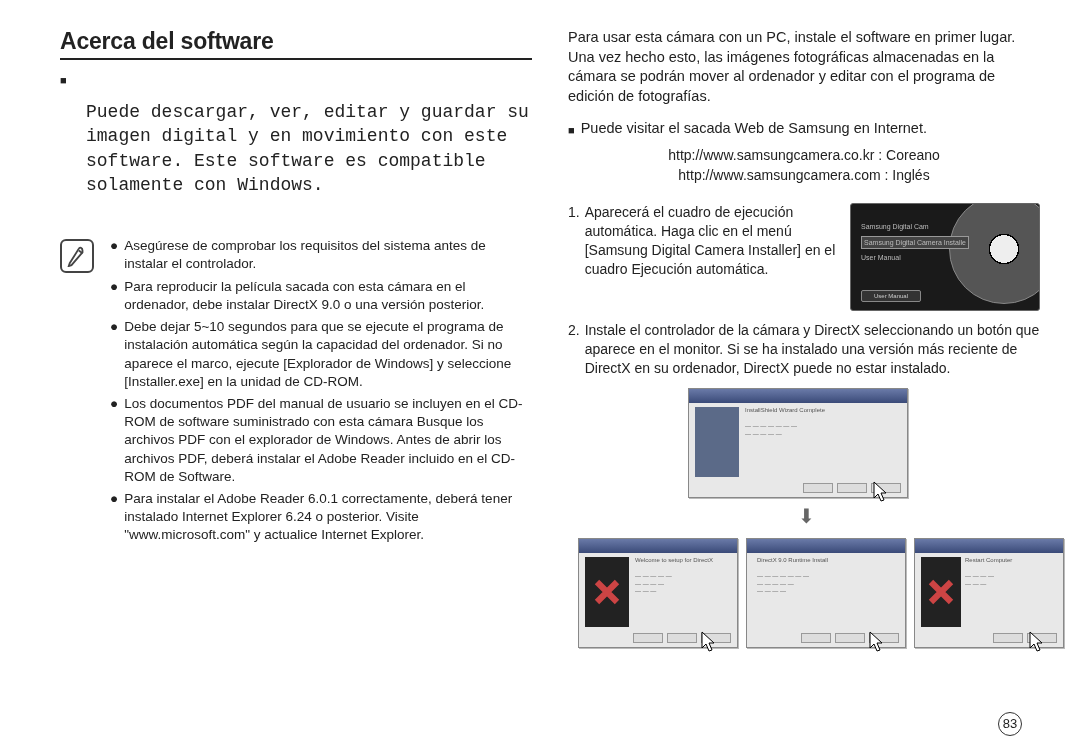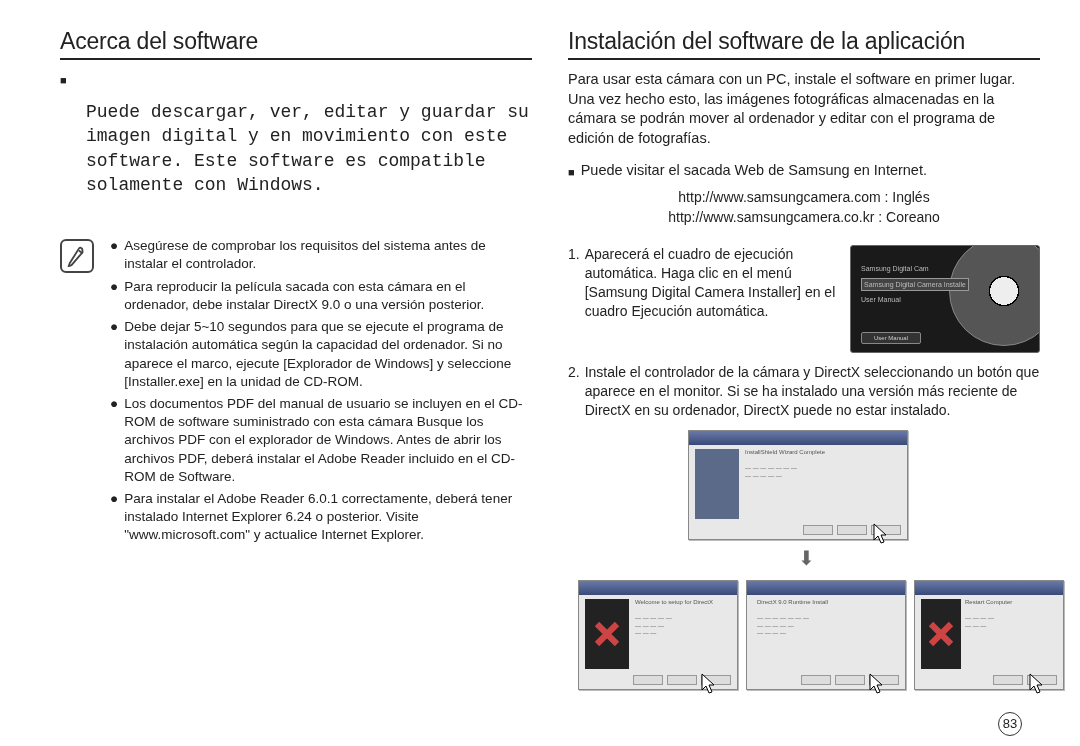--- a/index.html
+++ b/index.html
@@ -9,21 +9,21 @@
     background: #fff;
     font-family: Arial, Helvetica, sans-serif;
     color: #222;
     position: relative;
     padding: 28px 40px 0 60px;
   }
   .cols { display: flex; gap: 36px; }
   .col { flex: 1; min-width: 0; }
   .sect-title {
     font-size: 23px;
-    font-weight: normal;
+    font-weight: bold;
     border-bottom: 2px solid #222;
     padding-bottom: 3px;
     margin-bottom: 10px;
     letter-spacing: -0.2px;
   }
   .row-sq { display: flex; align-items: flex-start; gap: 6px; font-size: 14.5px; }
   .sq { font-size: 11px; line-height: 20px; }
   .indent1 { padding-left: 26px; font-size: 18px; line-height: 1.35; margin-top: 10px; font-family: Liberation Mono, monospace; }
   .note-row { display: flex; gap: 16px; margin-top: 40px; }
   .note-icon {
@@ -123,31 +123,30 @@
           </div>
         <div class="b">
             <span class="dot">●</span>
             <span>Para instalar el Adobe Reader 6.0.1 correctamente, deberá tener instalado Internet Explorer 6.24 o posterior. Visite "www.microsoft.com" y actualice Internet Explorer.</span>
           </div>
       </div>
     </div>
   </div>
 
   <div class="col">
-    <div class="sect-title">Instalación del software de la aplicación</div>
 
     <div class="intro">Para usar esta cámara con un PC, instale el software en primer lugar. Una vez hecho esto, las imágenes fotográficas almacenadas en la cámara se podrán mover al ordenador y editar con el programa de edición de fotografías.</div>
 
     <div class="row-sq" style="margin-bottom:6px;">
       <span class="sq">■</span>
       <span>Puede visitar el sacada Web de Samsung en Internet.</span>
     </div>
     <div class="urls">
+      <div>http://www.samsungcamera.co.kr : Coreano</div>
       <div>http://www.samsungcamera.com : Inglés</div>
-      <div>http://www.samsungcamera.co.kr : Coreano</div>
     </div>
 
     <div class="step">
       <div class="step-text">
         <div class="num-row">
           <span>1.</span>
           <span>Aparecerá el cuadro de ejecución automática. Haga clic en el menú [Samsung Digital Camera Installer] en el cuadro Ejecución automática.</span>
         </div>
       </div>
       <div class="thumb">

